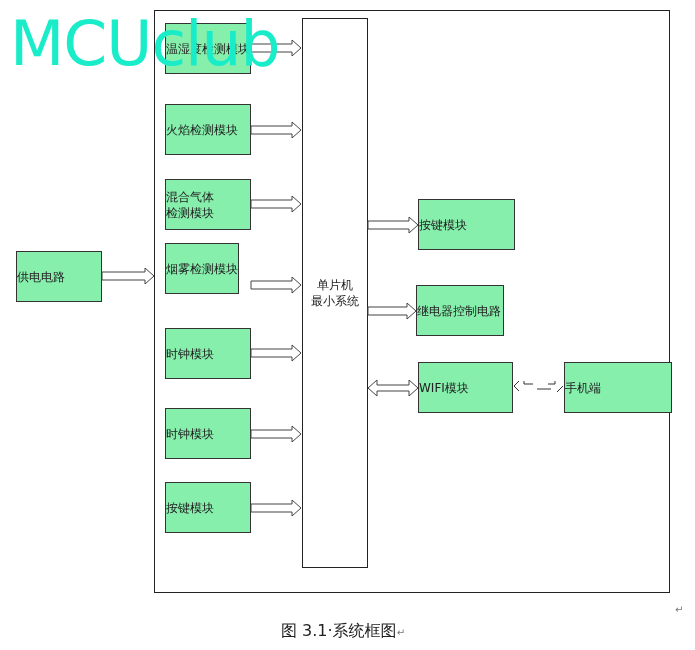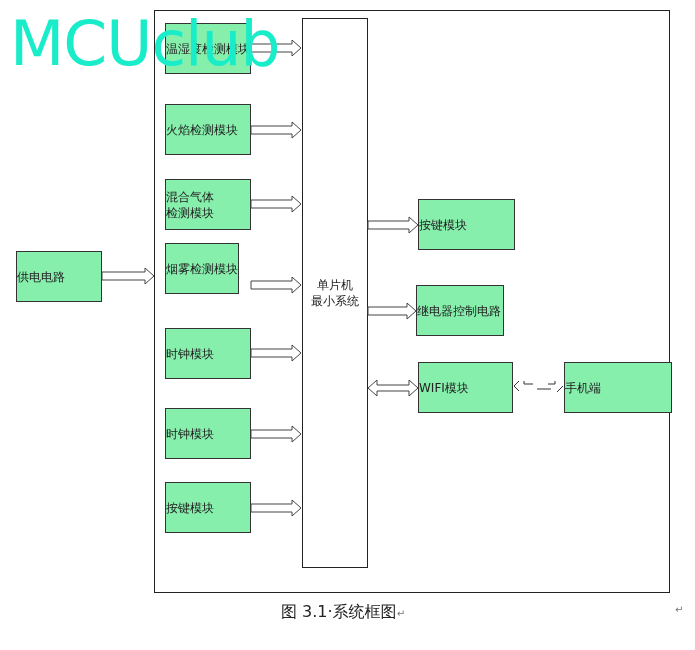--- a/index.html
+++ b/index.html
@@ -10,21 +10,21 @@
            background:#86efac; display:flex; align-items:center; 
            text-align:center; font-size:12px; line-height:16px; color:#222; white-space:pre-line; }
     #outer { left:154px; top:10px; width:516px; height:583px; border:1px solid #222; }
     #mcu { left:302px; top:18px; width:66px; height:550px; border:1px solid #222;
            display:flex; align-items:center; justify-content:center; }
     #mcu span { font-size:12px; line-height:16px; white-space:pre-line; text-align:center; }
     svg.arrows { position:absolute; left:0; top:0; width:695px; height:650px; }
     #watermark { left:10px; top:14px; font-family:"DejaVu Sans", sans-serif;
                  font-size:63px; font-weight:normal; color:#19ecc8; letter-spacing:-1px;
                  line-height:60px; z-index:5; }
-    #caption { left:281px; top:602px; font-size:16px; color:#222; }
+    #caption { left:281px; top:621px; font-size:16px; color:#222; }
     #caption .mark { font-size:10px; color:#777; }
     #ret-mark { left:675px; top:604px; font-size:10px; color:#777; }
   </style>
 </head>
 <body>
 
 <div id="outer" class="abs"></div>
 
 <div class="box" style="left:16px;top:251px;width:86px;height:51px;">
   <span>供电电路</span>

